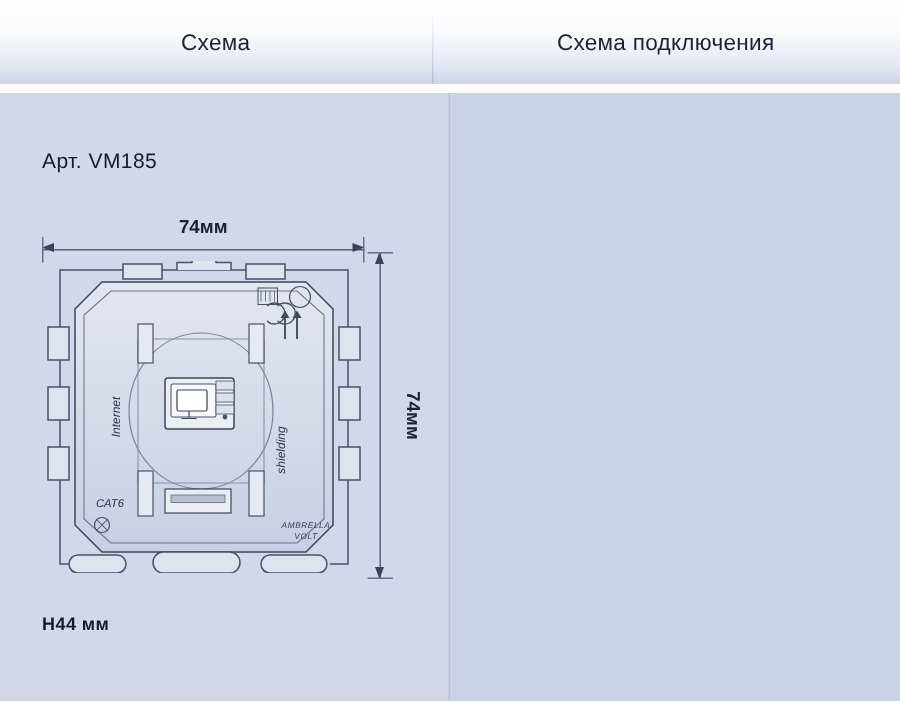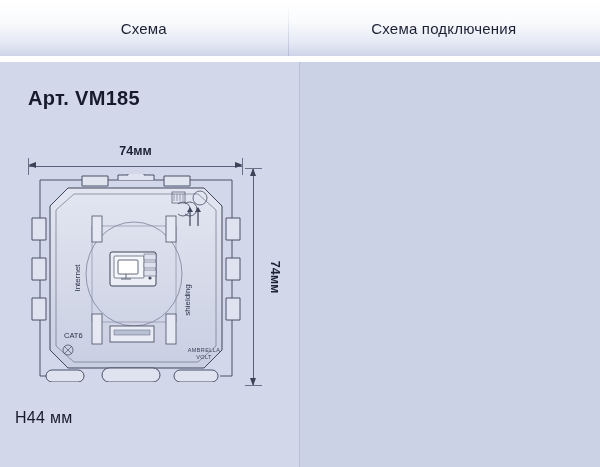--- a/index.html
+++ b/index.html
@@ -24,22 +24,22 @@
 
   .header-gap{height:6px;background:#ffffff;flex:0 0 6px;}
 
   
   .body{flex:1 1 auto;display:flex;position:relative;}
   .pane{position:relative;}
   .pane.left{width:300px;background:#d2d7ea;}
   .pane.right{width:300px;background:#ccd2e6;}
   .pane.left:after{content:"";position:absolute;right:0;top:0;bottom:0;width:1px;background:rgba(150,160,195,.45);}
 
-  .art-label{position:absolute;left:28px;top:25px;font-size:20px;font-weight:bold;color:#171a2b;letter-spacing:.3px;}
-  .h-label{position:absolute;left:15px;top:347px;font-size:16px;font-weight:normal;color:#171a2b;letter-spacing:.3px;}
+  .art-label{position:absolute;left:28px;top:37px;font-size:14px;font-weight:normal;color:#171a2b;letter-spacing:.3px;}
+  .h-label{position:absolute;left:28px;top:347px;font-size:12px;font-weight:bold;color:#171a2b;letter-spacing:.3px;}
 
   
   .dim-h{position:absolute;left:28px;top:82px;width:215px;height:30px;}
   .dim-h .txt{position:absolute;left:50%;transform:translateX(-50%);top:0;font-size:12.5px;font-weight:bold;color:#1d2134;}
   .dim-h .line{position:absolute;left:0;right:0;top:22px;height:1px;background:#5a6079;}
   .dim-h .ar-l,.dim-h .ar-r{position:absolute;top:18px;width:0;height:0;border-top:3px solid transparent;border-bottom:3px solid transparent;}
   .dim-h .ar-l{left:0;border-right:8px solid #3c4258;}
   .dim-h .ar-r{right:0;border-left:8px solid #3c4258;}
   .dim-h .tick-l,.dim-h .tick-r{position:absolute;top:14px;height:17px;width:1px;background:#6a7089;}
   .dim-h .tick-l{left:0;} .dim-h .tick-r{right:0;}
@@ -48,21 +48,21 @@
   .dim-v{position:absolute;left:248px;top:106px;width:30px;height:218px;}
   .dim-v .txt{position:absolute;top:50%;left:11px;transform:translate(0,-50%) rotate(90deg);transform-origin:center;
              font-size:12.5px;font-weight:bold;color:#1d2134;white-space:nowrap;}
   .dim-v .line{position:absolute;top:0;bottom:0;left:5px;width:1px;background:#5a6079;}
   .dim-v .ar-t,.dim-v .ar-b{position:absolute;left:2px;width:0;height:0;border-left:3px solid transparent;border-right:3px solid transparent;}
   .dim-v .ar-t{top:0;border-bottom:8px solid #3c4258;}
   .dim-v .ar-b{bottom:0;border-top:8px solid #3c4258;}
   .dim-v .tick-t,.dim-v .tick-b{position:absolute;left:-3px;width:17px;height:1px;background:#6a7089;}
   .dim-v .tick-t{top:0;} .dim-v .tick-b{bottom:0;}
 
-  .device{position:absolute;left:22px;top:112px;width:228px;height:208px;}
+  .device{position:absolute;left:22px;top:112px;width:228px;height:208px;font-style:italic;}
   .device svg{display:block;}
 </style>
 </head>
 <body>
 
 <div class="page">
 
   <div class="header">
     <div class="header-cell left">
       <div class="header-title">Схема</div>

